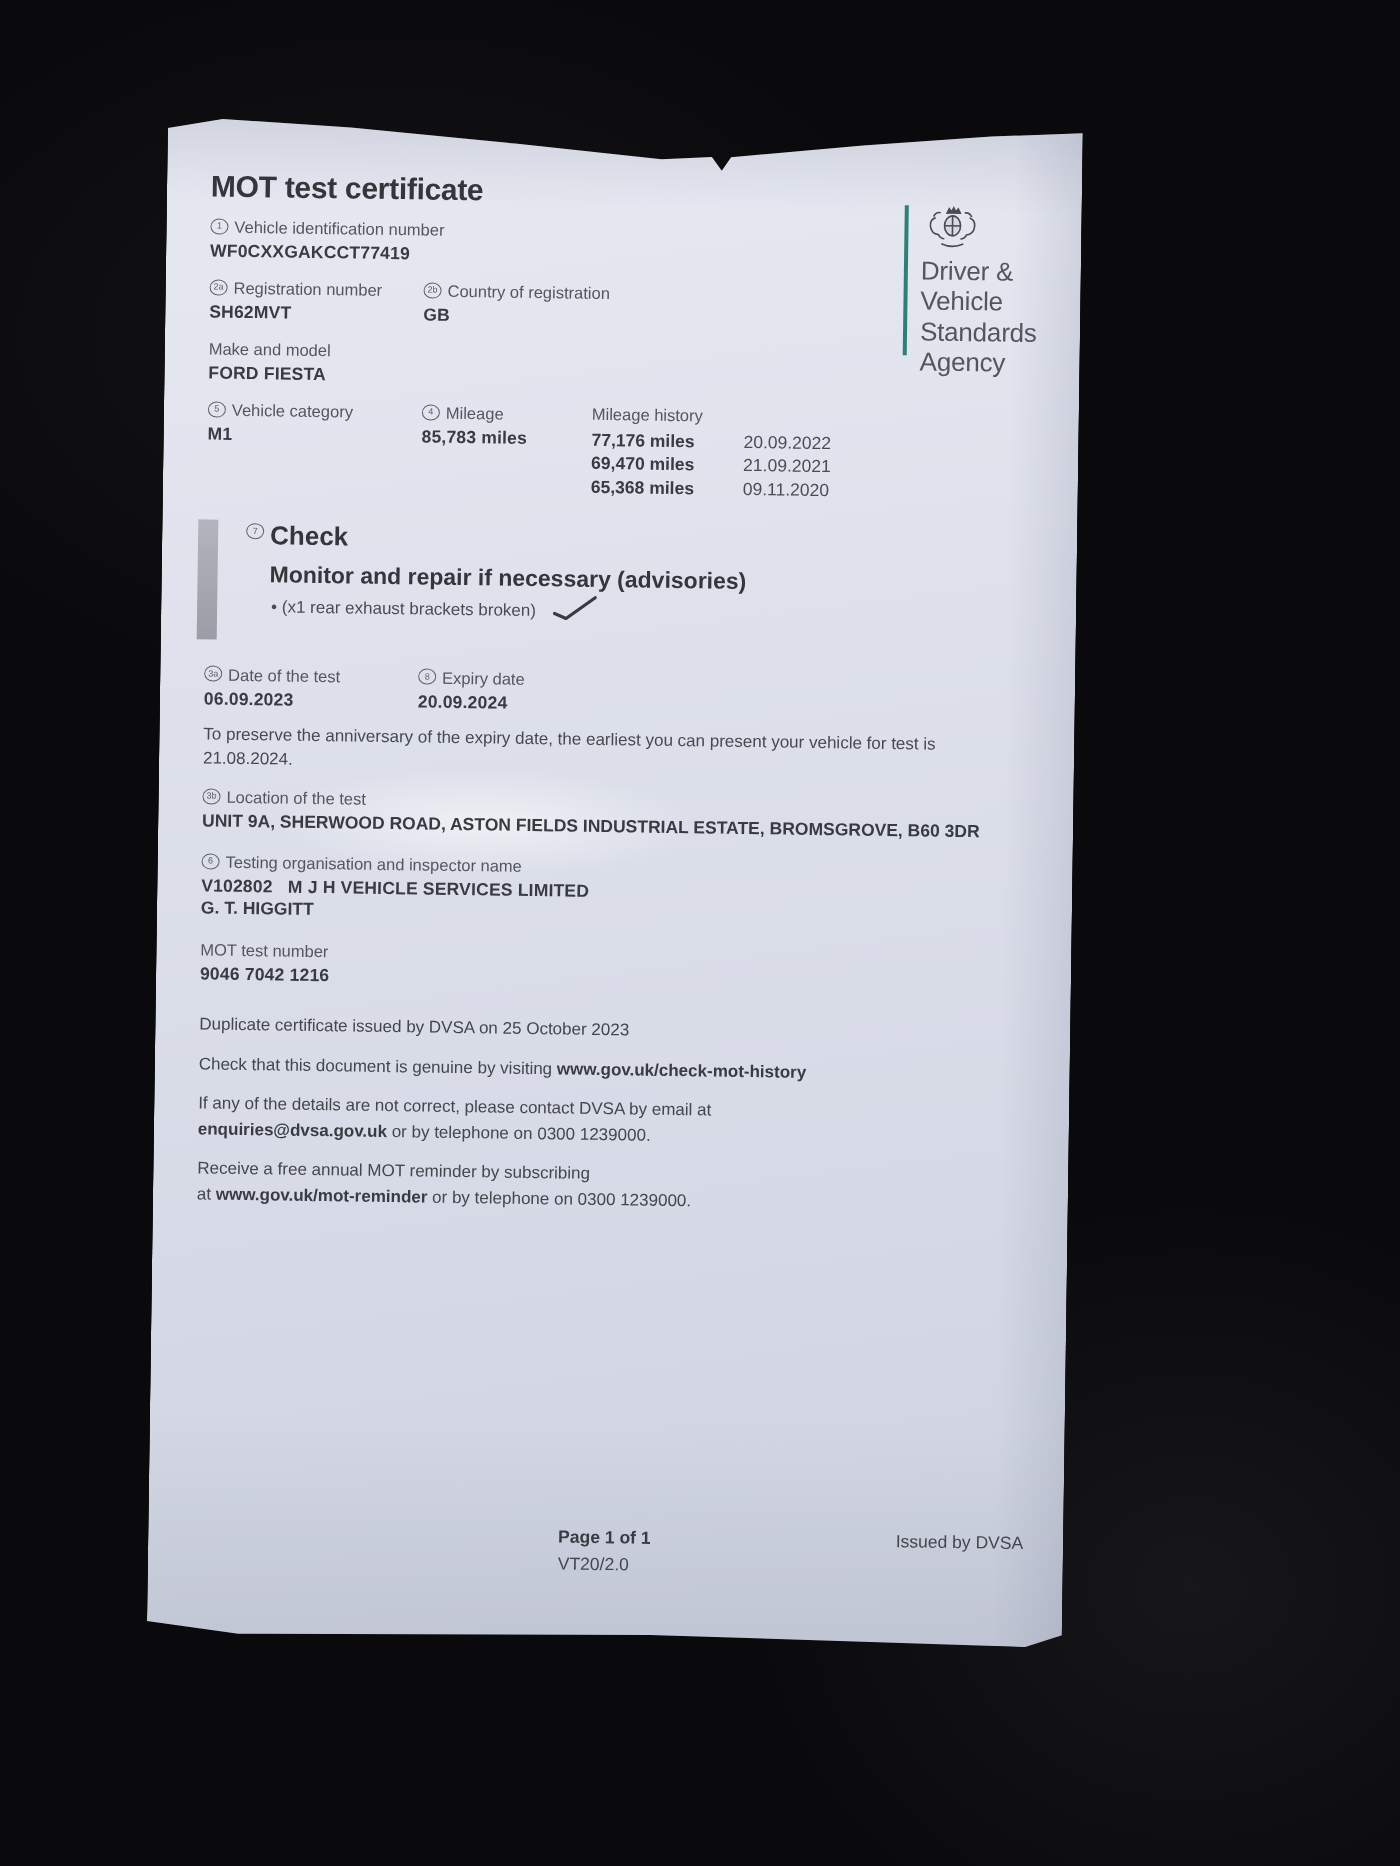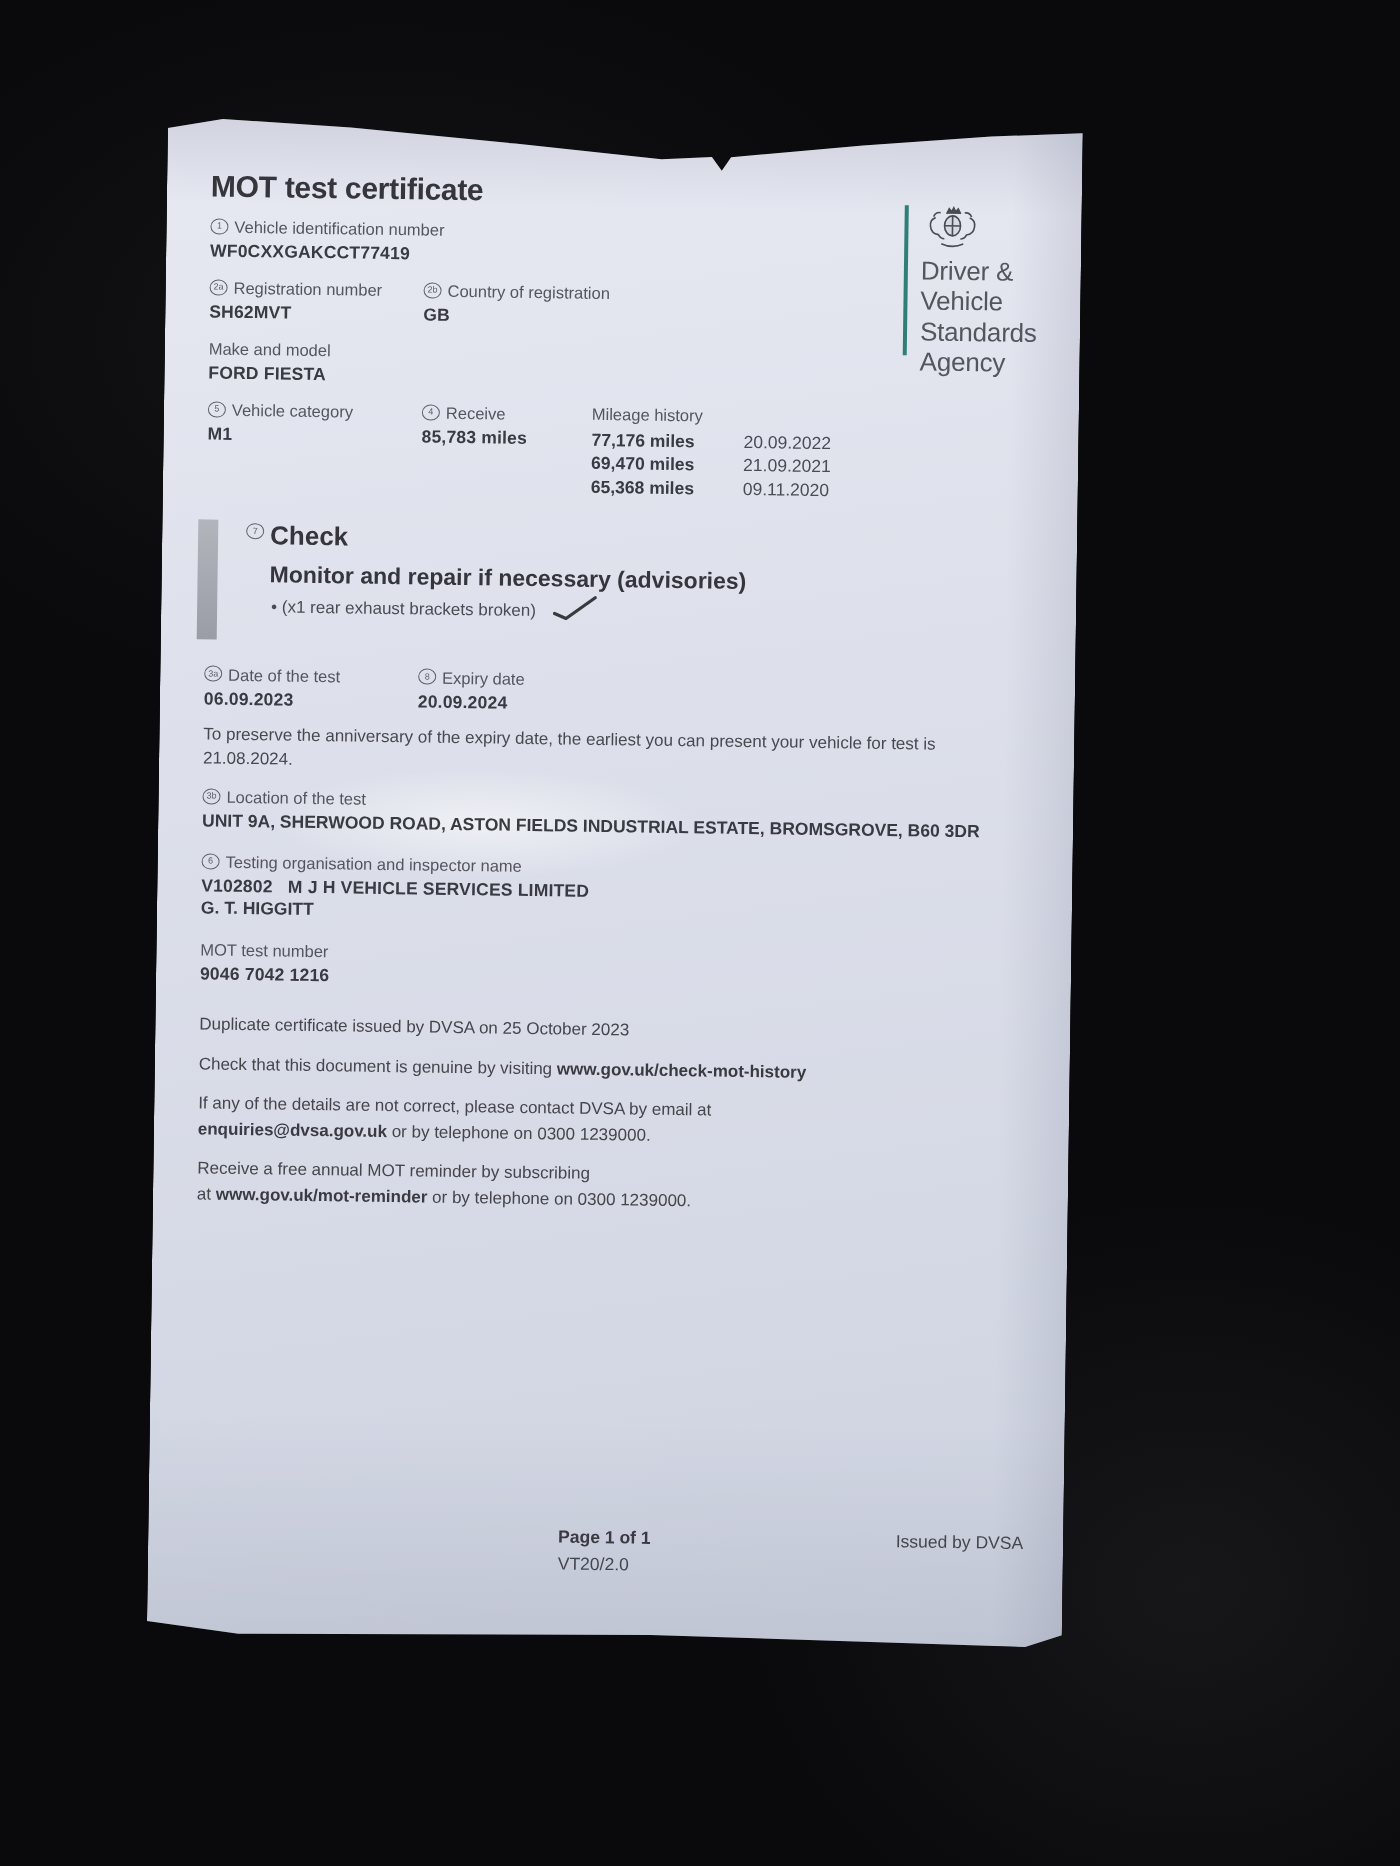--- a/index.html
+++ b/index.html
@@ -151,21 +151,21 @@
         <div class="col-w">
           <div class="flabel">
             <span class="ref">5</span>
             <span>Vehicle category</span>
           </div>
           <div class="fvalue">M1</div>
         </div>
         <div class="col-m">
           <div class="flabel">
             <span class="ref">4</span>
-            <span>Receive</span>
+            <span>Mileage</span>
           </div>
           <div class="fvalue">85,783 miles</div>
         </div>
         <div class="hist">
           <div class="hist-label">Mileage history</div>
           <div class="hist-row">
             <span class="hist-miles">77,176 miles</span>
             <span class="hist-date">20.09.2022</span>
           </div>
           <div class="hist-row">

